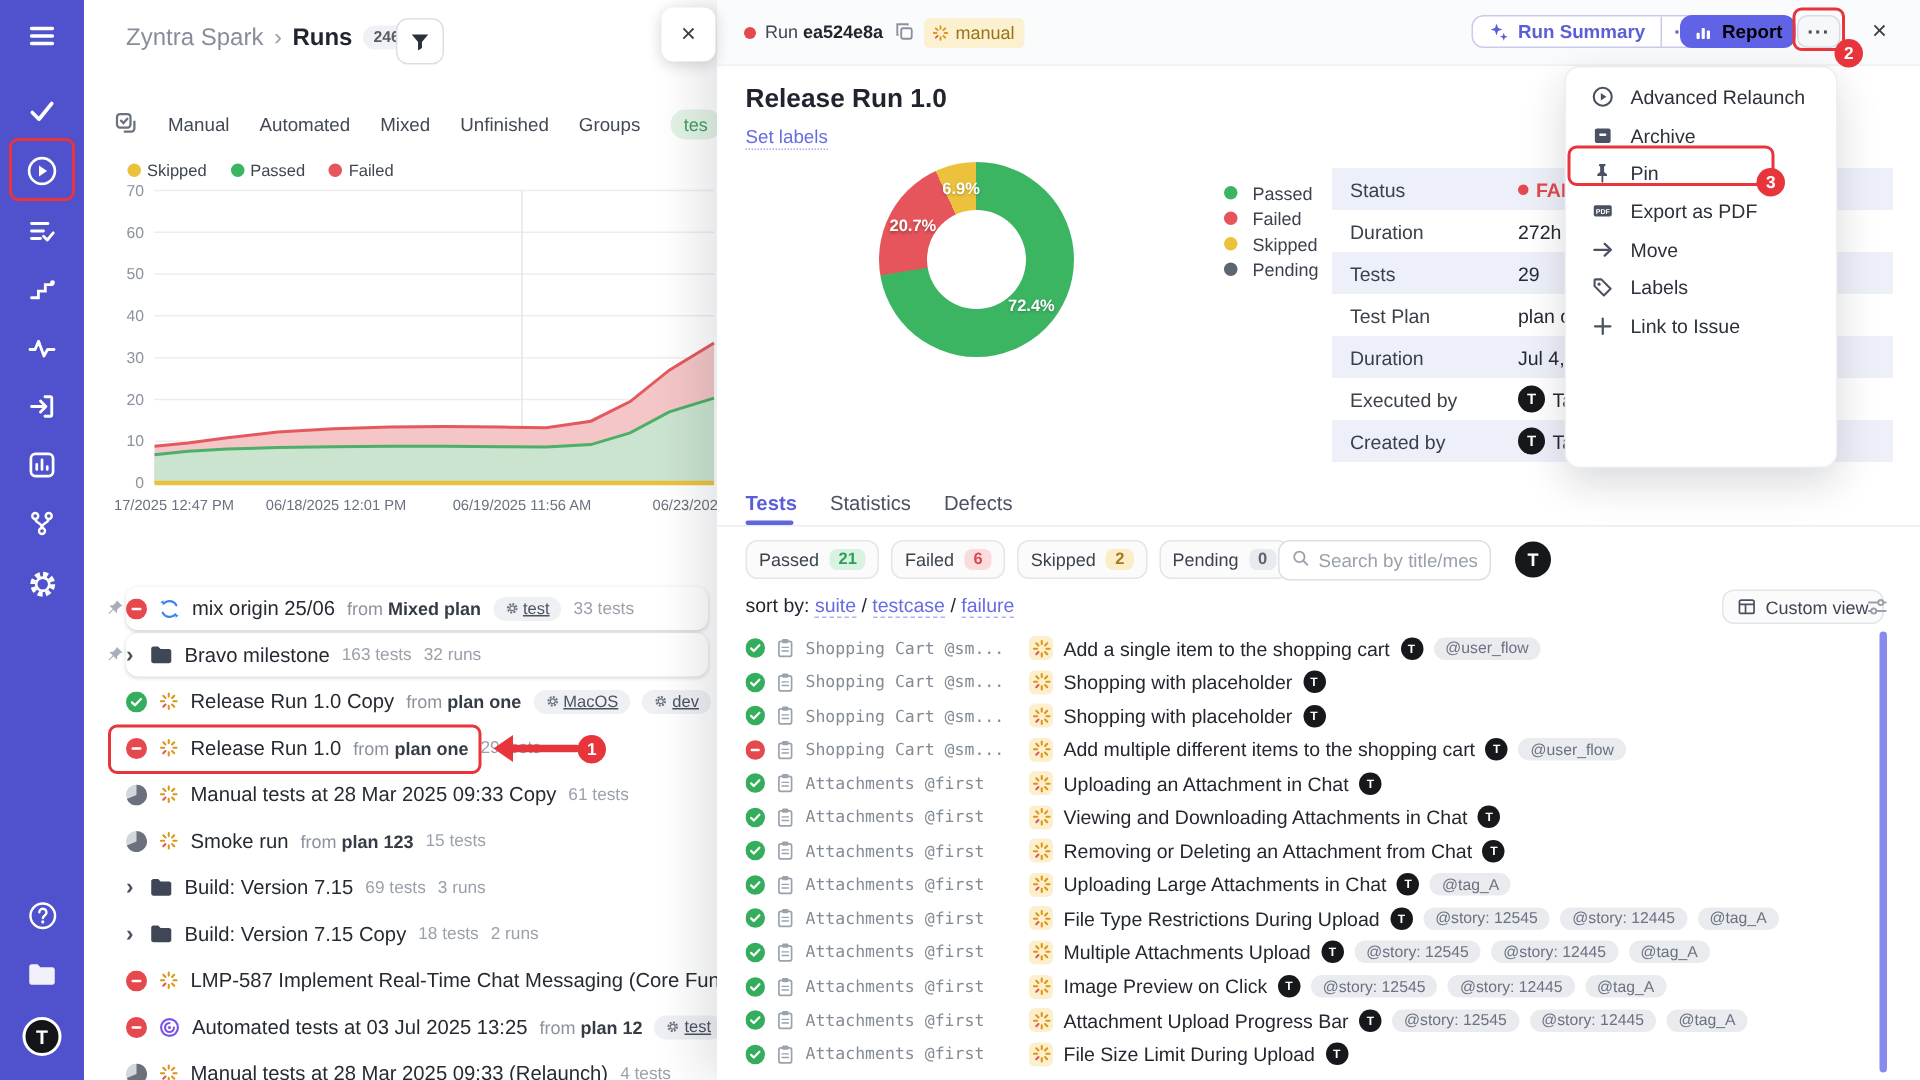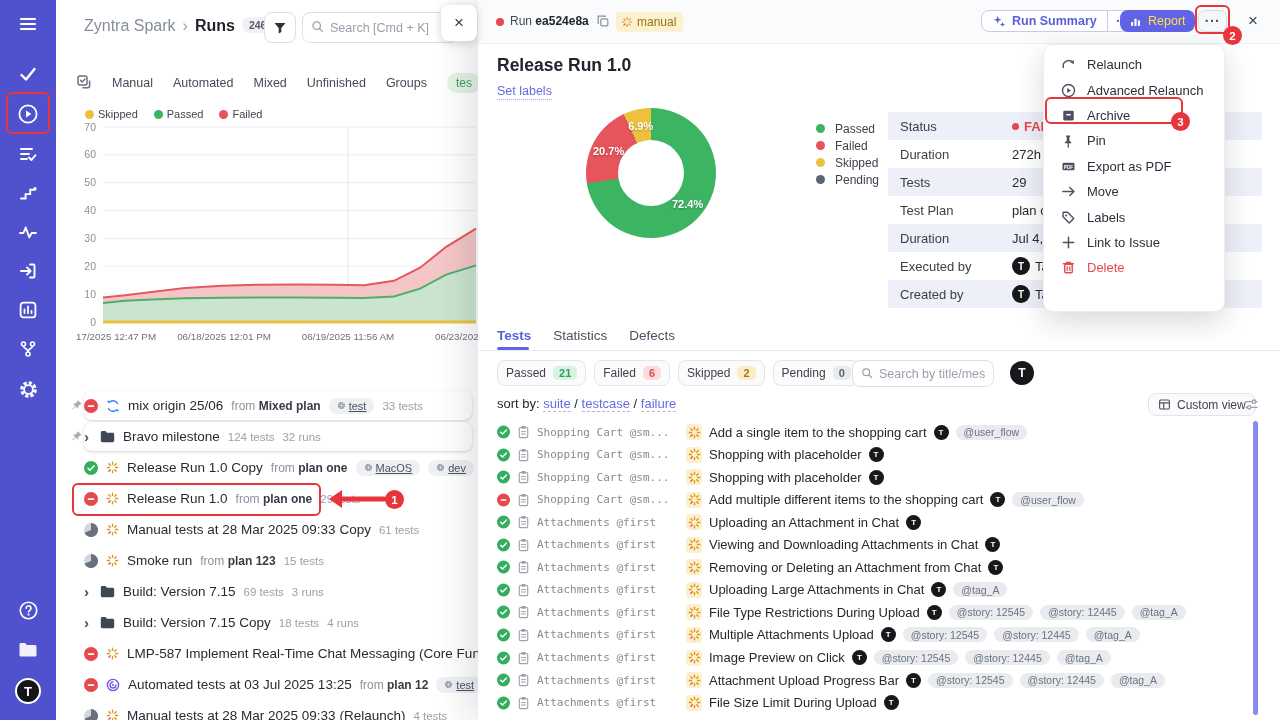--- a/index.html
+++ b/index.html
@@ -50,21 +50,21 @@
 .dt-header { position:absolute; left:0; top:0; width:802px; height:44px; background:#fafbfc; border-bottom:1px solid #eef0f2; }
 .dt-dot { position:absolute; left:18px; top:18px; width:8px; height:8px; border-radius:50%; background:#e5484d; }
 .dt-runlabel { position:absolute; left:32px; top:14px; font-size:12px; color:#3f4552; }
 .dt-runlabel b { color:#20242c; }
 .dt-copy { position:absolute; left:118px; top:14px; }
 .manual-badge { position:absolute; left:138px; top:12px; background:#fbf0cf; border-radius:4px; height:20px; padding:0 7px 0 5px; display:flex; align-items:center; gap:4px; font-size:12px; color:#9a7414; }
 .rs-group { position:absolute; left:503px; top:10px; height:22px; border:1px solid #c9cbee; border-radius:8px; background:#fff; display:flex; align-items:center; }
 .rs-main { display:flex; align-items:center; gap:6px; padding:0 10px; color:#5a5fd8; font-size:12.5px; font-weight:bold; height:100%; }
 .rs-div { width:1px; height:100%; background:#c9cbee; }
 .rs-dots { width:32px; display:flex; align-items:center; justify-content:center; color:#5a5fd8; height:100%; }
-.report-btn { position:absolute; left:642px; top:10px; height:22px; background:#6163e6; border:none; border-radius:8px; color:#fde047; font-size:12.5px; font-weight:normal; padding:0 9px; display:flex; align-items:center; gap:6px; }
+.report-btn { position:absolute; left:642px; top:10px; height:22px; background:#6163e6; border:none; border-radius:8px; color:#000000; font-size:12.5px; font-weight:bold; padding:0 9px; display:flex; align-items:center; gap:6px; }
 .hdr-dots { position:absolute; left:720px; top:10px; width:29px; height:22px; border:1px solid #d9dce4; border-radius:7px; background:#f6f7f9; display:flex; align-items:center; justify-content:center; color:#4a5160; }
 .hdr-close { position:absolute; left:763px; top:9px; width:24px; height:24px; display:flex; align-items:center; justify-content:center; color:#3a4048; font-size:17px; }
 .dots-txt { font-size:14px; letter-spacing:.5px; font-weight:bold; line-height:8px; }
 .dt-title { position:absolute; left:19px; top:55px; font-size:17.5px; font-weight:bold; color:#20242e; }
 .set-labels { position:absolute; left:19px; top:84px; font-size:12.5px; color:#676ce0; border-bottom:1px dotted #a7aaf0; padding-bottom:1px;}
 #donut { position:absolute; left:108px; top:108px; width:130px; height:130px; border-radius:50%; }
 .donut-hole { position:absolute; left:32px; top:32px; width:66px; height:66px; background:#fff; border-radius:50%; }
 .donut-lbl { position:absolute; transform:translate(-50%,-50%); color:#fff; font-size:11px; font-weight:bold; text-shadow:0 1px 2px rgba(0,0,0,.3); }
 #donut-legend { position:absolute; left:338px; top:120px; font-size:12px; color:#3c434e; }
 .dlg-item { display:flex; align-items:center; gap:6px; height:17px; }
@@ -200,27 +200,20 @@
   <section id="list-panel">
     <div class="lp-header">
       <span class="crumb">
         <span class="crumb-proj">Zyntra Spark</span><span class="crumb-sep">›</span><span class="crumb-cur">Runs</span><span class="count-badge">246</span>
       </span>
       <button class="filter-btn">
           <svg width="16" height="16" viewBox="0 0 16 16">
             <path d="M2.5 3h11l-4.2 5v4l-2.6 1.6V8z" fill="#2b303a"></path>
           </svg>
         </button>
-      <div class="search-box">
-        <span><svg width="13" height="13" viewBox="0 0 16 16">
-              <circle cx="7" cy="7" r="4.6" stroke="#99a1ab" stroke-width="1.6" fill="none"></circle>
-              <path d="M10.4 10.4L14 14" stroke="#99a1ab" stroke-width="1.6" stroke-linecap="round"></path>
-            </svg></span>
-        <input placeholder="Search [Cmd + K]" style="">
-      </div>
     </div>
     <div class="lp-tabs" id="lp-tabs">
         <span><svg width="16" height="16" viewBox="0 0 16 16">
             <rect x="2" y="2" width="9" height="9" rx="2" stroke="#6a7280" stroke-width="1.5" fill="none"></rect>
             <path d="M13.6 6.5v5.2a2 2 0 01-2 2H6.5" stroke="#6a7280" stroke-width="1.5" fill="none"></path>
             <path d="M4.7 6.4l1.6 1.6 2.6-2.9" stroke="#6a7280" stroke-width="1.5" fill="none" stroke-linecap="round"></path>
           </svg></span>
         <span>Manual</span>
         <span>Automated</span>
         <span>Mixed</span>
@@ -297,21 +290,21 @@
               <path d="M9.8 1.6l4.6 4.6-2 .5-2.3 2.3-.3 3-2.8-2.8-3.6 3.6-.6-.6 3.6-3.6L3.6 5.8l3-.3L8.9 3.2z" fill="#a8aeb8"></path>
             </svg></span>
           <div class="rr-inner">
             <span><span class="chev">›</span></span>
             <span style="display:inline-flex">
               <svg width="15" height="13" viewBox="0 0 16 14">
                 <path d="M.8 2.6C.8 1.7 1.5 1 2.4 1h3.4l1.7 1.9h6.1c.9 0 1.6.7 1.6 1.6v7c0 .9-.7 1.6-1.6 1.6H2.4c-.9 0-1.6-.7-1.6-1.6z" fill="#3f4756"></path>
               </svg>
             </span>
             <span class="rr-title">Bravo milestone</span>
-            <span class="rr-count">124 tests</span>
+            <span class="rr-count">163 tests</span>
             <span class="rr-count">32 runs</span>
           </div>
         </div>
         <div class="run-row" style="top:452px">
           <div class="rr-inner">
             <span class="st" style="display:inline-flex">
               <svg width="14" height="14" viewBox="0 0 16 16">
                 <circle cx="8" cy="8" r="8" fill="#34ad5d"></circle>
                 <path d="M4.6 8.3l2.2 2.2 4.6-4.8" stroke="#fff" stroke-width="1.8" fill="none" stroke-linecap="round" stroke-linejoin="round"></path>
               </svg>
@@ -415,21 +408,21 @@
         <div class="run-row" style="top:607px">
           <div class="rr-inner">
             <span><span class="chev">›</span></span>
             <span style="display:inline-flex">
               <svg width="15" height="13" viewBox="0 0 16 14">
                 <path d="M.8 2.6C.8 1.7 1.5 1 2.4 1h3.4l1.7 1.9h6.1c.9 0 1.6.7 1.6 1.6v7c0 .9-.7 1.6-1.6 1.6H2.4c-.9 0-1.6-.7-1.6-1.6z" fill="#3f4756"></path>
               </svg>
             </span>
             <span class="rr-title">Build: Version 7.15 Copy</span>
             <span class="rr-count">18 tests</span>
-            <span class="rr-count">4 runs</span>
+            <span class="rr-count">2 runs</span>
           </div>
         </div>
         <div class="run-row" style="top:638px">
           <div class="rr-inner">
             <span class="st" style="display:inline-flex">
               <svg width="14" height="14" viewBox="0 0 16 16">
                 <circle cx="8" cy="8" r="8" fill="#e5484d"></circle>
                 <rect x="4.2" y="7" width="7.6" height="2" rx="1" fill="#fff"></rect>
               </svg>
             </span>
@@ -1011,29 +1004,20 @@
           <span class="t-av">T</span>
         </div>
       </div>
     <div class="dt-scrollthumb"></div>
   </section>
 
   <div id="ctx-menu">
       <div class="m-item ">
         <span class="m-ico">
           <svg width="15" height="15" viewBox="0 0 16 16">
-            <path d="M2.6 11.2A5.8 5.8 0 0113 6.4" stroke="#4a5160" stroke-width="1.5" fill="none" stroke-linecap="round"></path>
-            <path d="M13.8 3.2l-.4 3.8-3.6-1.2z" fill="#4a5160"></path>
-          </svg>
-        </span>
-        <span>Relaunch</span>
-      </div>
-      <div class="m-item ">
-        <span class="m-ico">
-          <svg width="15" height="15" viewBox="0 0 16 16">
             <circle cx="8" cy="8" r="6.4" stroke="#4a5160" stroke-width="1.5" fill="none"></circle>
             <path d="M6.6 5.4l4 2.6-4 2.6z" fill="#4a5160"></path>
           </svg>
         </span>
         <span>Advanced Relaunch</span>
       </div>
       <div class="m-item ">
         <span class="m-ico">
           <svg width="15" height="15" viewBox="0 0 16 16">
             <rect x="2.4" y="2.8" width="11.2" height="10.4" rx="1.4" fill="#4a5160"></rect>
@@ -1077,31 +1061,20 @@
         </span>
         <span>Labels</span>
       </div>
       <div class="m-item ">
         <span class="m-ico">
           <svg width="15" height="15" viewBox="0 0 16 16">
             <path d="M8 2.5v11M2.5 8h11" stroke="#4a5160" stroke-width="1.6" stroke-linecap="round"></path>
           </svg>
         </span>
         <span>Link to Issue</span>
-      </div>
-      <div class="m-item danger">
-        <span class="m-ico">
-          <svg width="15" height="15" viewBox="0 0 16 16">
-            <path d="M2.6 4h10.8" stroke="#e5484d" stroke-width="1.5" stroke-linecap="round"></path>
-            <path d="M6 4V2.6h4V4" stroke="#e5484d" stroke-width="1.5" fill="none"></path>
-            <rect x="4" y="4.6" width="8" height="9" rx="1.2" stroke="#e5484d" stroke-width="1.5" fill="none"></rect>
-            <path d="M6.6 7v4.2M9.4 7v4.2" stroke="#e5484d" stroke-width="1.3" stroke-linecap="round"></path>
-          </svg>
-        </span>
-        <span>Delete</span>
       </div>
     </div>
 
   <div id="drawer-close">×</div>
 
   <div id="annotations">
     <div class="ann-box" style="left:6px;top:92px;width:44px;height:42px;"></div>
     <div class="ann-box" style="left:72px;top:483px;width:249px;height:33px;"></div>
     <svg class="abs" style="left:326px;top:488px;" width="62" height="22">
         <path d="M58 11H14" stroke="#e8353c" stroke-width="5" stroke-linecap="round"></path>

